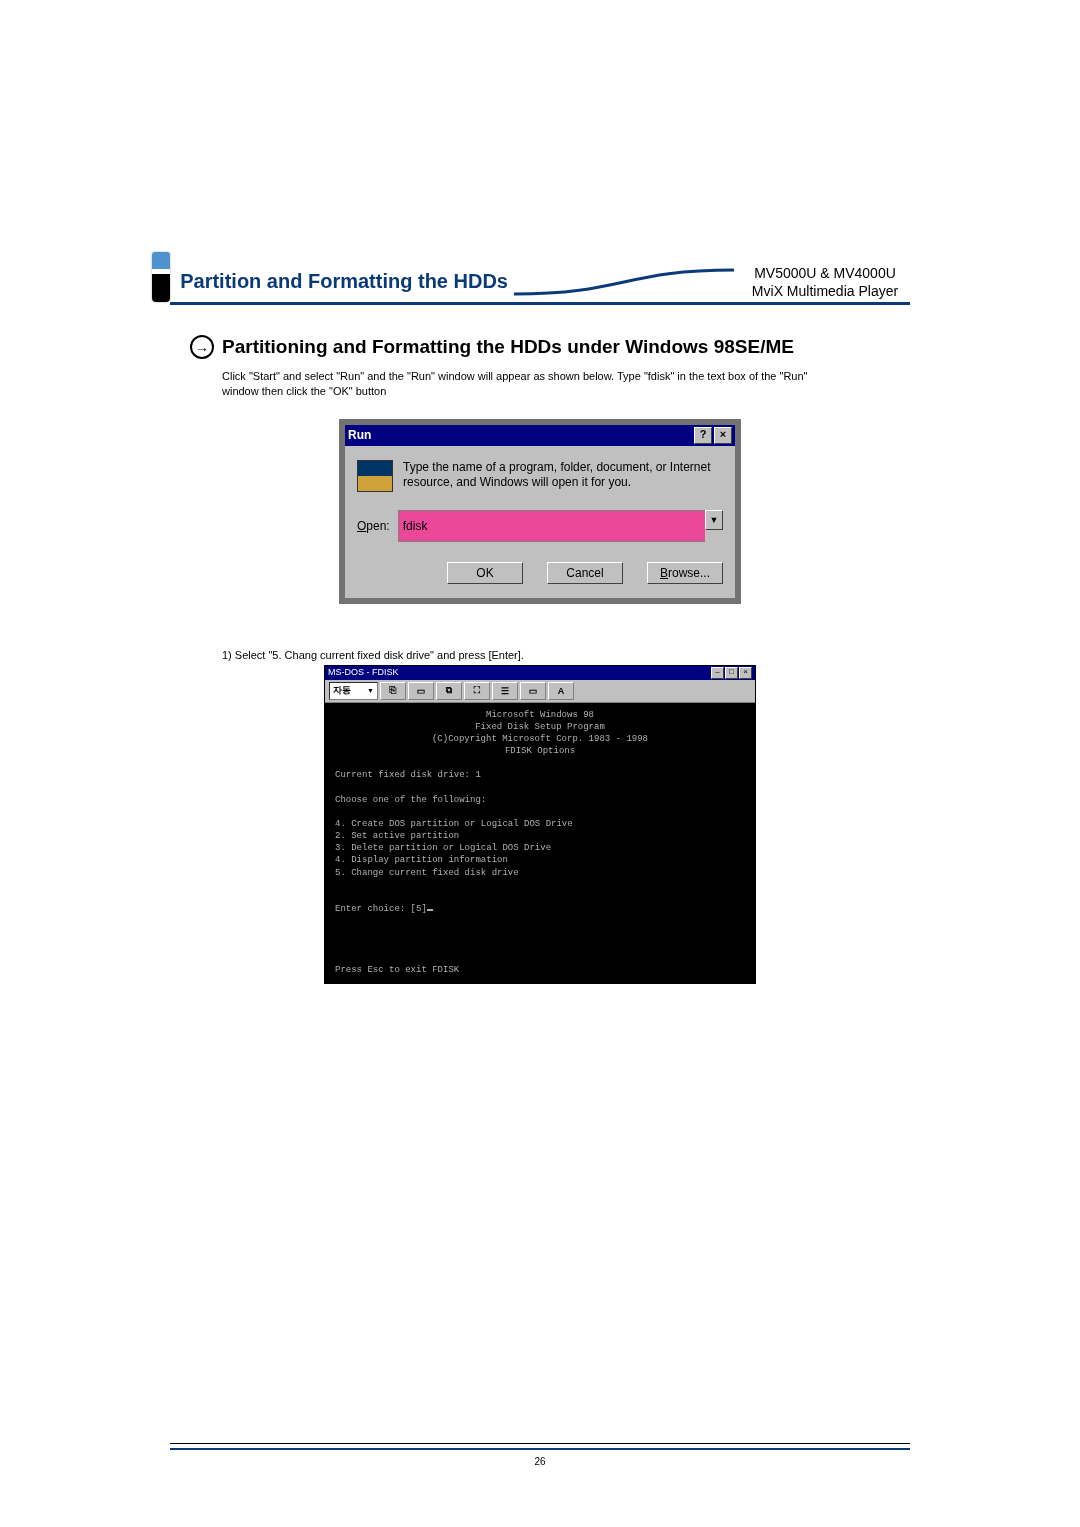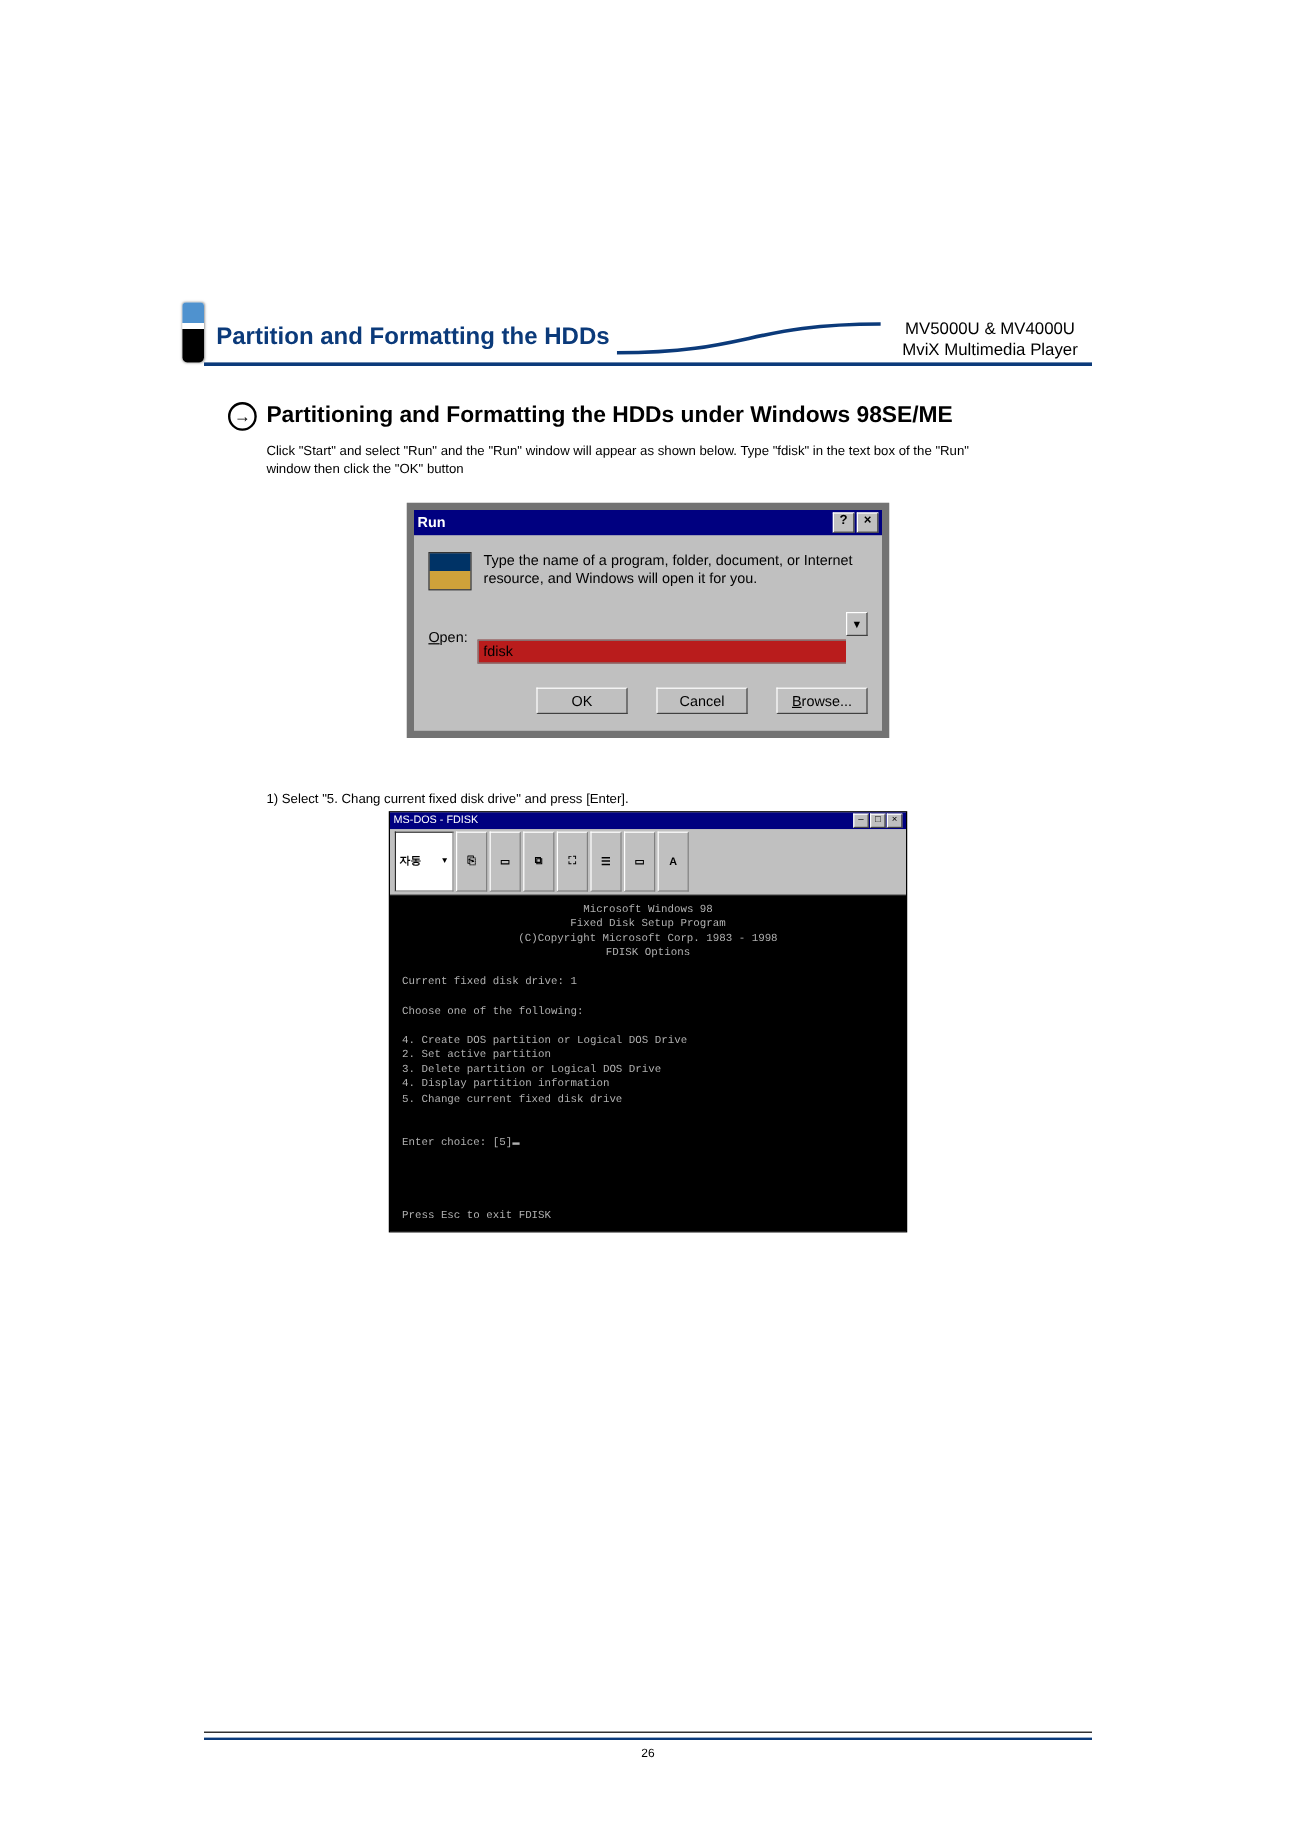--- a/index.html
+++ b/index.html
@@ -148,29 +148,28 @@
     margin-top: 18px;
   }
   .open-label { font-size: 12px; }
   .open-label .ul { text-decoration: underline; }
   .open-field {
     flex: 1;
     display: flex;
   }
   .open-input {
     flex: 1;
-    height: 20px;
-    background: #b91c1c;
+    height: 32px;
+    background: #ec4899;
     border: 1px solid #808080;
     border-right: none;
     padding: 2px 4px;
     font-family: Tahoma, Arial, sans-serif;
     font-size: 12px;
     box-sizing: border-box;
-    margin-top: 23px;
   }
   .open-dd {
     width: 18px; height: 20px;
     background: #c0c0c0;
     border: 1px solid #fff;
     border-right-color: #404040;
     border-bottom-color: #404040;
     box-sizing: border-box;
     display: flex; align-items: center; justify-content: center;
     font-size: 9px;
@@ -232,21 +231,21 @@
   .dos-toolbar {
     background: #c0c0c0;
     padding: 2px 4px;
     display: flex;
     gap: 2px;
     border-bottom: 1px solid #808080;
   }
   .dos-tool {
     height: 16px;
     min-width: 18px;
-    padding: 16px 3px;
+    padding: 0 3px;
     background: #c0c0c0;
     border: 1px solid #fff;
     border-right-color: #808080;
     border-bottom-color: #808080;
     font-size: 9px;
     display: flex; align-items: center; justify-content: center;
     font-weight: bold;
     color: #000;
     gap: 14px;
   }

